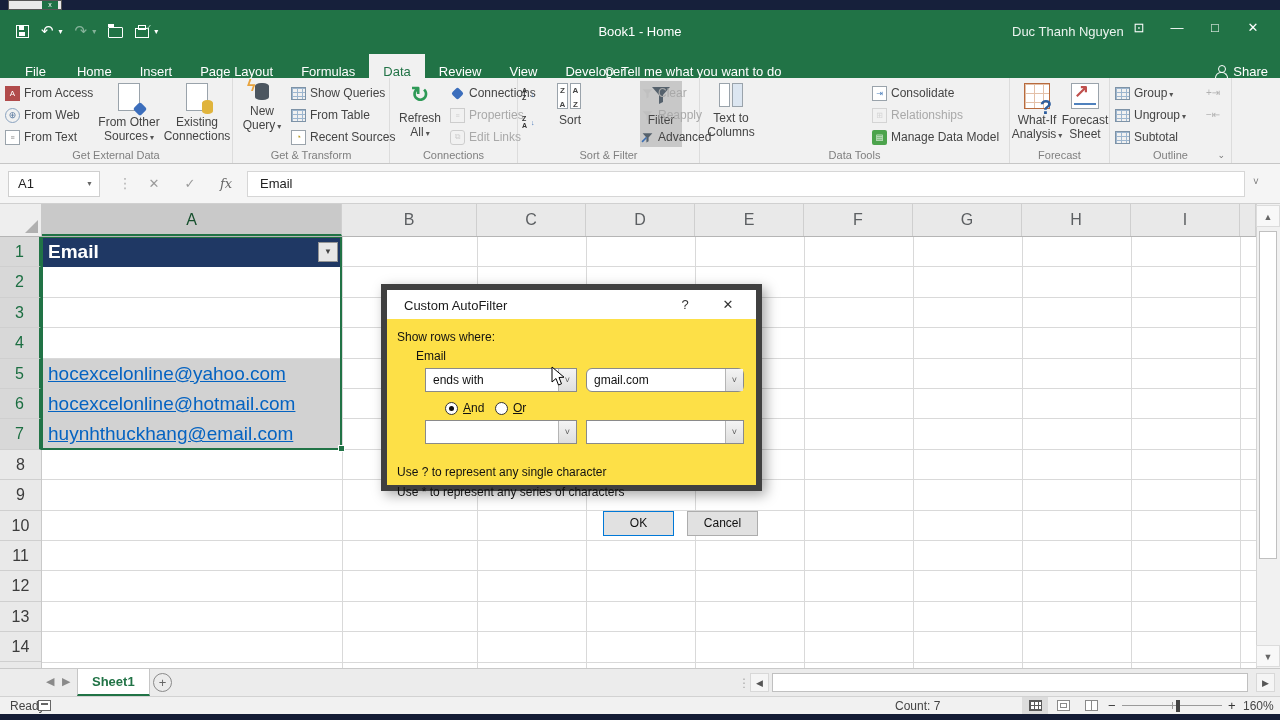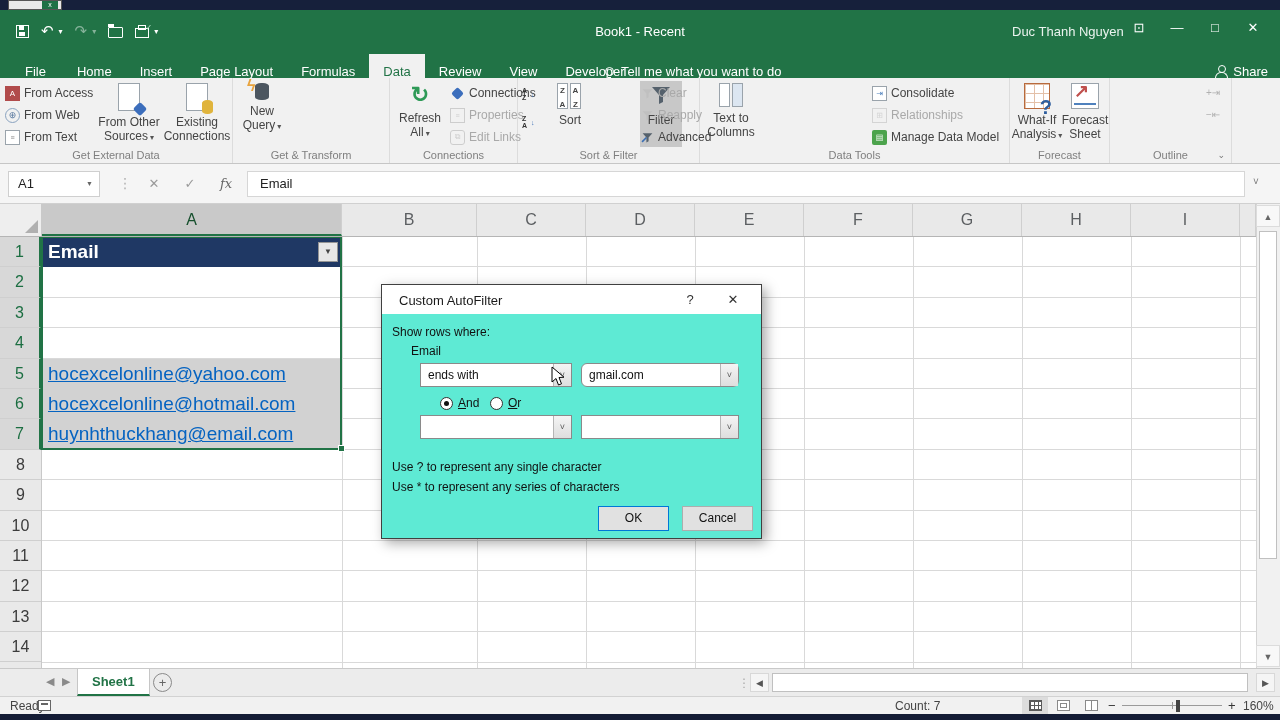--- a/index.html
+++ b/index.html
@@ -142,21 +142,21 @@
   .vb-page { width:13px; height:11px; border:1px solid #8a8a8a; background:#fff; box-shadow:inset 0 0 0 2px #fff, inset 0 0 0 3px #8a8a8a; }
   .vb-break { width:13px; height:11px; border:1px solid #8a8a8a; background:linear-gradient(90deg, #fff 5px, #8a8a8a 5px 6px, #fff 6px); }
   .zoomminus { left:1108px; top:1px; font-size:13px; color:#333; }
   .zoomtrack { left:1122px; top:8px; width:100px; height:1px; background:#9a9a9a; }
   .zoomtick { left:1172px; top:5px; width:1px; height:7px; background:#9a9a9a; }
   .zoomthumb { left:1176px; top:3px; width:4px; height:12px; background:#444; }
   .zoomplus { left:1228px; top:1px; font-size:13px; color:#333; }
   .zoomval { left:1243px; top:2px; }
 
   
-  .dialog { left:381px; top:284px; width:381px; height:255px; background:#5eead4; border:1px solid #404040; box-shadow:4px 4px 12px rgba(0,0,0,.35); font-size:12px; color:#111; z-index:50; }
+  .dialog { left:381px; top:284px; width:381px; height:207px; background:#fde047; border:6px solid #404040; box-shadow:4px 4px 12px rgba(0,0,0,.35); font-size:12px; color:#111; z-index:50; }
   .dlg-title { position:absolute; left:0; top:0; right:0; height:29px; background:#fff; }
   .dlg-title .t { position:absolute; left:17px; top:8px; font-size:13px; color:#1a1a1a; }
   .dlg-help { position:absolute; right:62px; top:7px; font-size:13px; color:#333; width:18px; text-align:center; }
   .dlg-close { position:absolute; right:18px; top:7px; font-size:13px; color:#333; width:20px; text-align:center; }
   .dlg-lbl { position:absolute; }
   .combo { position:absolute; width:152px; height:24px; background:#fff; border:1px solid #8a8a8a; }
   .combo .val { position:absolute; left:7px; top:4px; font-size:12px; color:#111; }
   .combo .arr { position:absolute; right:0; top:0; bottom:0; width:18px; background:linear-gradient(#f4f4f4,#dedede); border-left:1px solid #b5b5b5; text-align:center; font-size:9px; color:#555; line-height:22px; }
   .radio { position:absolute; display:flex; align-items:center; gap:5px; }
   .rdot { width:13px; height:13px; border:1px solid #333; border-radius:50%; background:#fff; position:relative; }
@@ -184,21 +184,21 @@
     <div class="abs qat">
       <span class="ic-save"></span>
       <span class="g">↶</span>
       <span class="dd">▾</span>
       <span class="g dis">↷</span>
       <span class="dd dis">▾</span>
       <span class="ic-folder"></span>
       <span class="ic-print"></span>
       <span class="dd">▾</span>
     </div>
-    <div class="abs win-title">Book1 - Recent</div>
+    <div class="abs win-title">Book1 - Home</div>
     <div class="abs tb-user">Duc Thanh Nguyen</div>
     <div class="abs winctl">
       <span>⊡</span>
       <span>—</span>
       <span>□</span>
       <span>✕</span>
     </div>
     <div class="abs tabrow">
       <span class="rtab first">File</span>
       <span class="rtab">Home</span>
@@ -255,20 +255,34 @@
     </div>
 
     <div class="rgroup" style="left:233px;width:157px;">
       <div class="lbtn" style="left:4px;width:50px;">
         <span class="lic cylD">
             <span class="bolt">ϟ</span>
           </span>
         <span>New</span>
         <span><span>Query</span><span class="ddg">▾</span></span>
       </div>
+      <div class="smallbtns" style="left:58px;top:5px;">
+        <div class="sbtn">
+            <span class="sic minitbl"></span>
+            <span>Show Queries</span>
+          </div>
+        <div class="sbtn">
+            <span class="sic minitbl"></span>
+            <span>From Table</span>
+          </div>
+        <div class="sbtn">
+            <span class="sic" style="border:1px solid #9aa3ab;background:#fff;color:#b89b2e;font-size:9px;">◔</span>
+            <span>Recent Sources</span>
+          </div>
+      </div>
       <div class="glabel">Get &amp; Transform</div>
     </div>
 
     <div class="rgroup" style="left:390px;width:128px;">
       <div class="lbtn" style="left:4px;width:52px;">
         <span class="lic refr">↻</span>
         <span>Refresh</span>
         <span><span>All</span><span class="ddg">▾</span></span>
       </div>
       <div class="smallbtns" style="left:60px;top:5px;">
@@ -389,20 +403,34 @@
             <i></i>
             <span>↗</span>
           </span>
         <span>Forecast</span>
         <span>Sheet</span>
       </div>
       <div class="glabel">Forecast</div>
     </div>
 
     <div class="rgroup" style="left:1110px;width:122px;">
+      <div class="smallbtns" style="left:5px;top:5px;">
+        <div class="sbtn">
+            <span class="sic minitbl"></span>
+            <span><span>Group</span><span class="ddg">▾</span></span>
+          </div>
+        <div class="sbtn">
+            <span class="sic minitbl"></span>
+            <span><span>Ungroup</span><span class="ddg">▾</span></span>
+          </div>
+        <div class="sbtn">
+            <span class="sic minitbl"></span>
+            <span>Subtotal</span>
+          </div>
+      </div>
       <div class="detailbtn" style="left:92px;top:6px;">+⇥</div>
       <div class="detailbtn" style="left:92px;top:28px;">−⇤</div>
       <div class="glabel">Outline</div>
       <div class="launcher" style="right:6px;bottom:3px;">⌄</div>
     </div>
 
     <div class="collapse">˄</div>
   </div>
 
   <div class="abs fbar">

